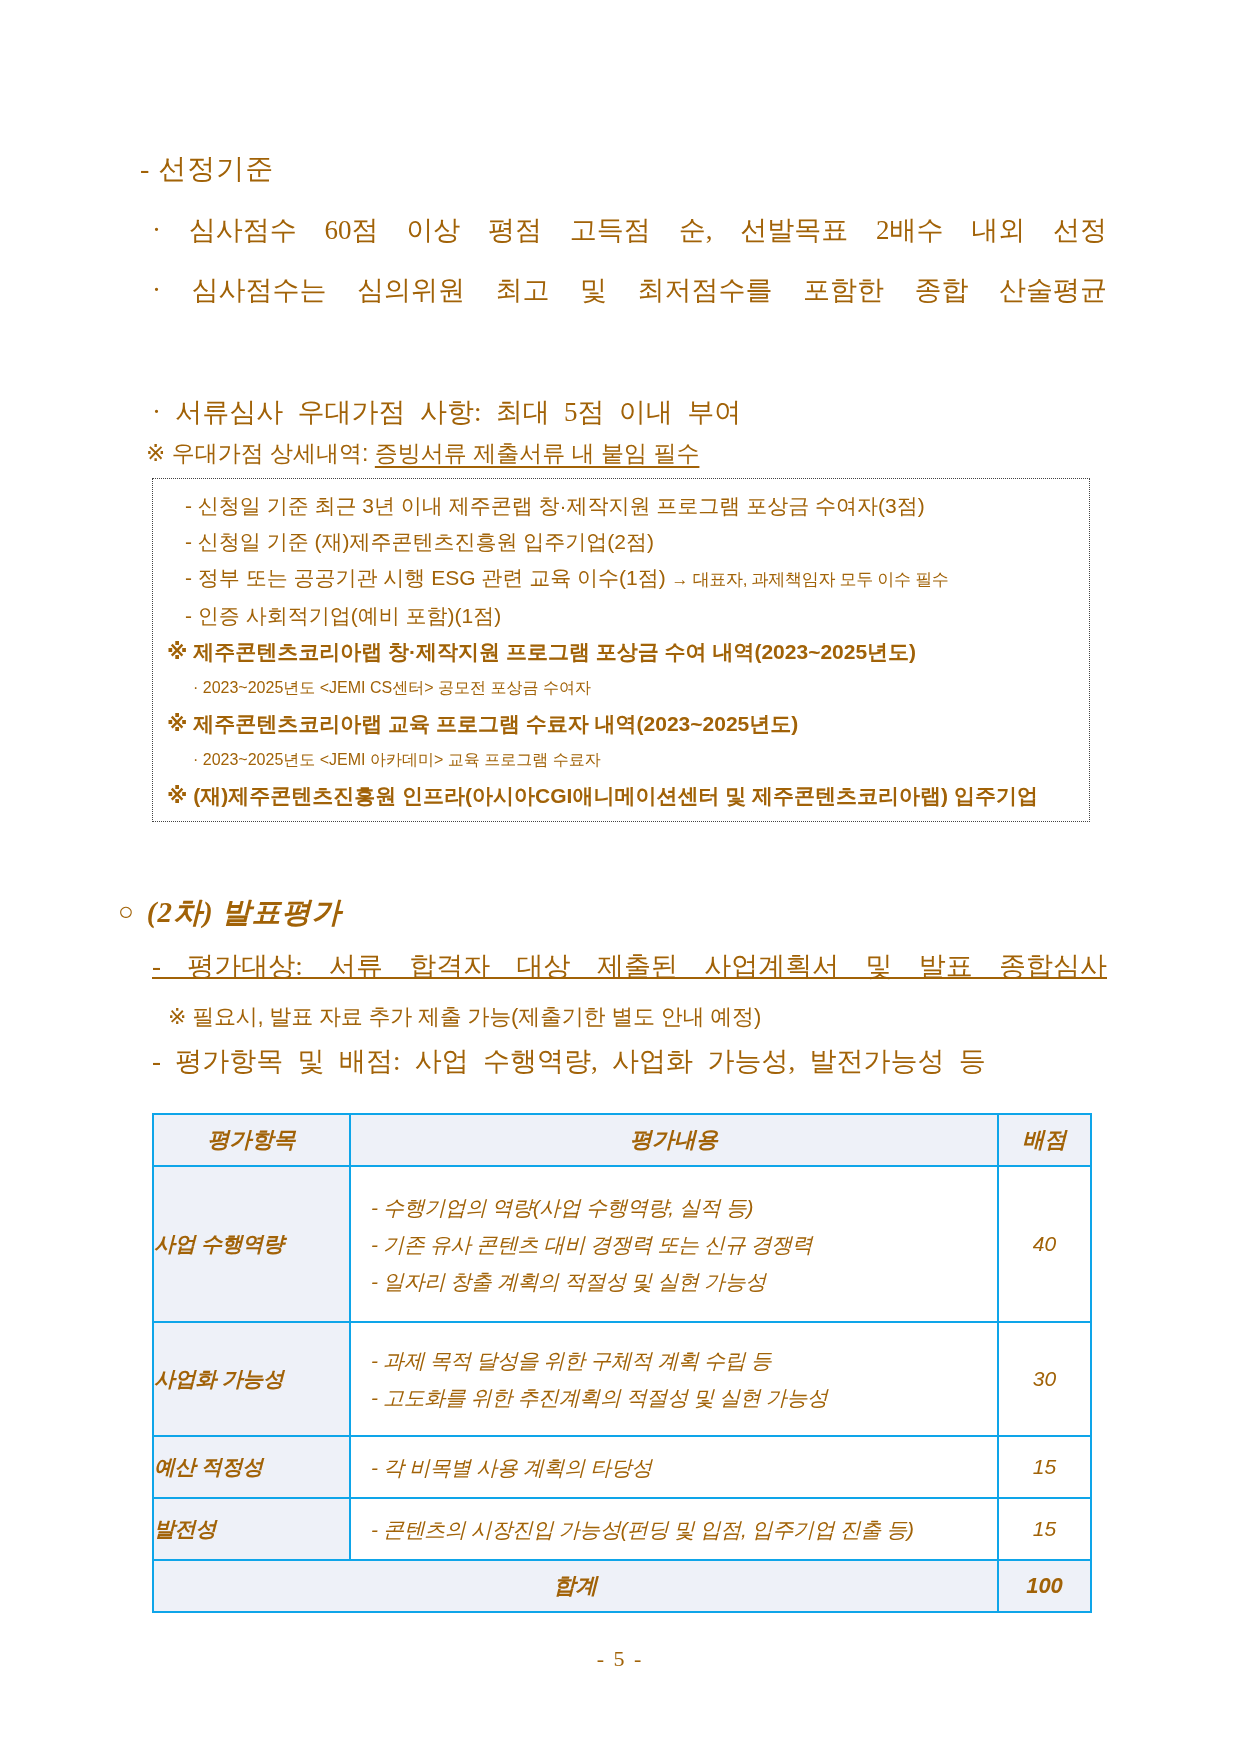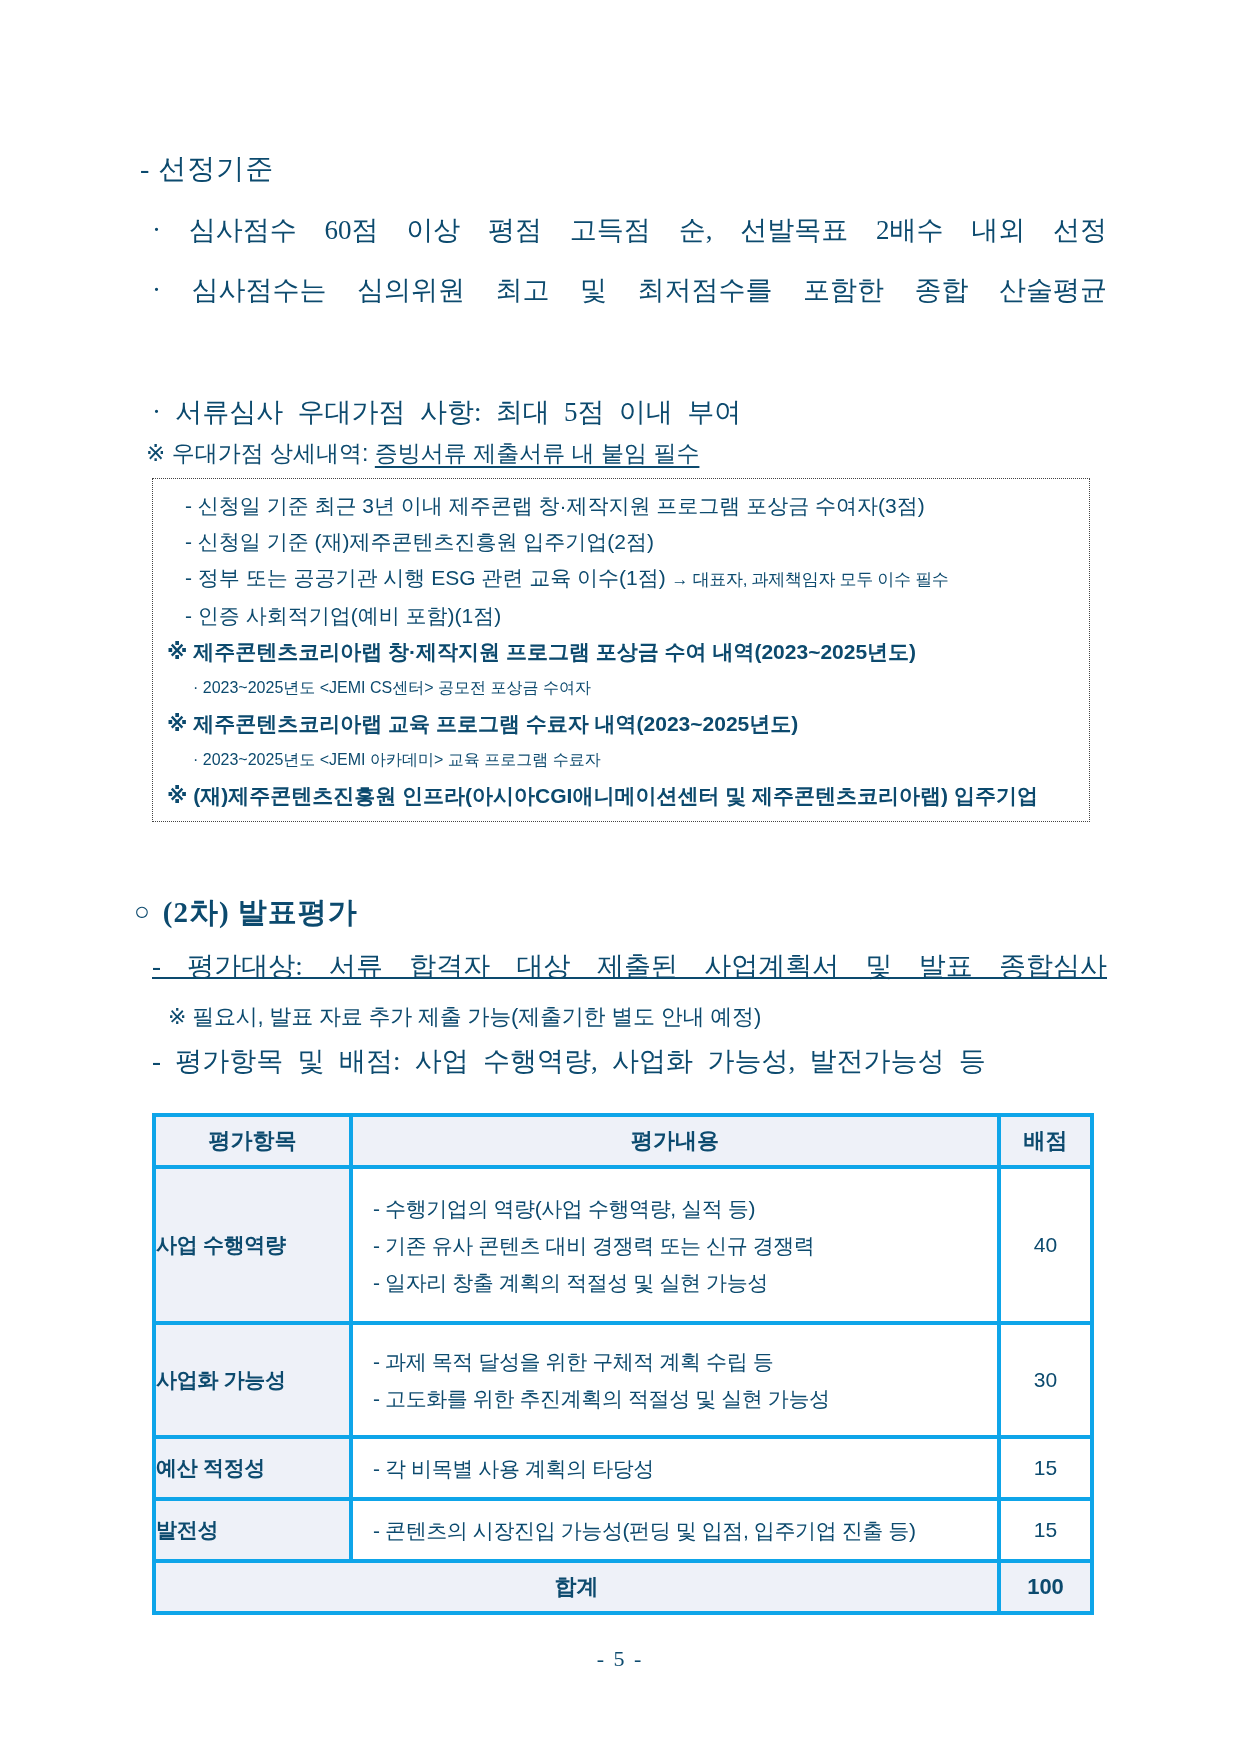--- a/index.html
+++ b/index.html
@@ -1,19 +1,19 @@
 <!DOCTYPE html>
 <html><head>
 <meta charset="utf-8">
 <style>
   * { margin:0; padding:0; box-sizing:border-box; }
   html,body { background:#ffffff; }
   .page {
     position:relative; width:1240px; height:1753px; background:#ffffff;
-    color:#0c4a6e; font-family:"Liberation Serif","DejaVu Serif",serif; overflow:hidden;
+    color:#a16207; font-family:"Liberation Serif","DejaVu Serif",serif; overflow:hidden;
   }
   .serif { font-family:"Liberation Serif","DejaVu Serif",serif; }
 
   .abs { position:absolute; }
 
   .title-line { left:140px; top:150px; font-size:28px; letter-spacing:1px; }
   .bullet { left:152px; width:955px; font-size:27px; word-spacing:0.28em; }
   .jlast { text-align:justify; text-align-last:justify; }
   .b1 { top:212px; }
   .b2a { top:272px; }
@@ -28,36 +28,36 @@
     border:1px dotted #444; padding:9px 10px 7px 10px;
     font-family:"Liberation Sans","DejaVu Sans",sans-serif;
     font-size:21px;
   }
   .dotted-box p { line-height:36px; white-space:nowrap; }
   .bx-dash { padding-left:22px; }
   .bx-ref  { font-weight:700; padding-left:4px; }
   .bx-sub  { padding-left:30px; font-size:16px; font-weight:400; }
   .bx-note { font-size:17px; font-weight:400; letter-spacing:-0.3px; }
 
-  .h2 { left:134px; top:893px; font-size:29px; font-weight:700; letter-spacing:1px; }
+  .h2 { left:118px; top:893px; font-size:29px; font-weight:700; letter-spacing:1px;font-style:italic; }
   .h2 .marker { font-weight:400; font-size:26px; margin-right:12px; vertical-align:2px; }
 
   .target { top:948px;text-decoration:underline; }
   .target-note { left:168px; top:1002px; font-size:22px; font-family:"Liberation Sans","DejaVu Sans",sans-serif; letter-spacing:-0.2px; }
   .items-line { top:1043px; text-align:left; }
 
   table.eval {
     position:absolute; left:152px; top:1113px; width:938px;
     border-collapse:collapse; table-layout:fixed;
     font-family:"Liberation Sans","DejaVu Sans",sans-serif; font-size:21px;
   }
   table.eval col.c1 { width:197px; }
   table.eval col.c2 { width:648px; }
   table.eval col.c3 { width:93px; }
-  table.eval th, table.eval td { border:4px solid #0ea5e9; vertical-align:middle; }
+  table.eval th, table.eval td { border:2px solid #0ea5e9; vertical-align:middle;font-style:italic; }
   table.eval thead th {
     background:#eef1f8; font-weight:700; text-align:center; height:52px; font-size:22px;
   }
   td.item { background:#eef1f8; font-weight:700; text-align:left; letter-spacing:-0.3px; }
   td.content { background:#fff; padding:10px 8px 10px 20px; text-align:left; }
   td.content p { line-height:37px; white-space:nowrap; letter-spacing:-0.4px; }
   td.score { background:#fff; text-align:center; }
   tr.r1 td { height:156px; }
   tr.r2 td { height:114px; }
   tr.r3 td { height:62px; }

